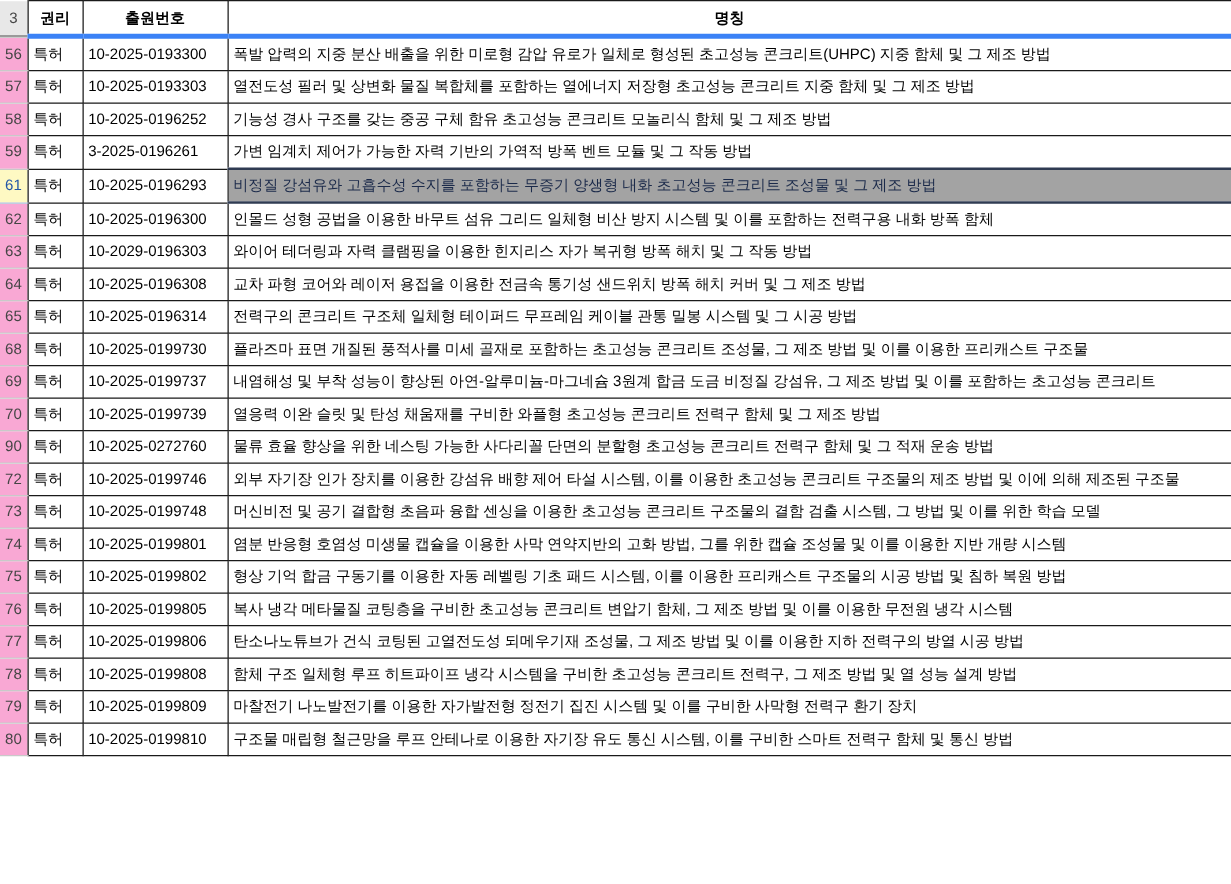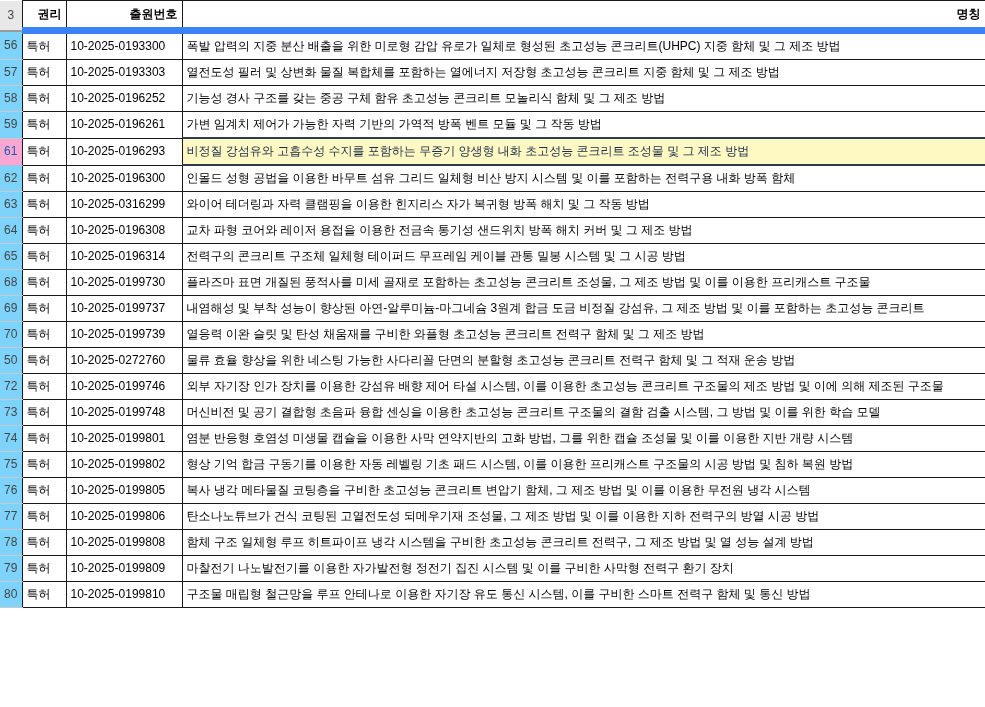--- a/index.html
+++ b/index.html
@@ -11,31 +11,31 @@
   table{border-collapse:collapse;table-layout:fixed;width:985px;}
   col.w-gut{width:22px;} col.w-right{width:44px;} col.w-appno{width:116px;} col.w-title{width:803px;}
   td{
     font-size:12px;color:#000000;
     padding:0 4px;height:25px;line-height:25px;
     white-space:nowrap;overflow:hidden;
     border:1px solid #1a1a1a;
   }
   
   td.gut{
-    background:#7dd3fc;color:#454545;text-align:center;
+    background:#f9a8d4;color:#454545;text-align:center;
     border:0;border-bottom:1px solid #c9c9c9;border-right:1px solid #1a1a1a;
     font-size:12px;padding:0 3px;
   }
-  thead td{height:26px;line-height:26px;font-weight:bold;text-align:right;border-bottom:7px solid #3b82f6;}
+  thead td{height:26px;line-height:26px;font-weight:bold;text-align:center;border-bottom:4px solid #3b82f6;}
   thead td.gut{font-weight:normal;background:#e8e8e8;border-bottom:2px solid #9a9a9a;}
   tbody td.c-right, tbody td.c-appno, tbody td.c-title{background:#ffffff;}
   
-  tr.hl td.gut{background:#f9a8d4;color:#2457a7;border-bottom-color:#aebdd8;}
+  tr.hl td.gut{background:#fef9c3;color:#2457a7;border-bottom-color:#aebdd8;}
   tr.hl td.c-title{
-    background:#fef9c3;color:#1b2a4a;
+    background:#a3a3a3;color:#1b2a4a;
     border-top:2px solid #2f3b52;border-bottom:2px solid #2f3b52;
   }
 </style>
 </head>
 <body>
 
 <div class="sheet">
   <table>
     <colgroup>
       <col class="w-gut">
@@ -66,39 +66,39 @@
   </tr>
         <tr class="data-row">
     <td class="gut">58</td>
     <td class="c-right">특허</td>
     <td class="c-appno">10-2025-0196252</td>
     <td class="c-title">기능성 경사 구조를 갖는 중공 구체 함유 초고성능 콘크리트 모놀리식 함체 및 그 제조 방법</td>
   </tr>
         <tr class="data-row">
     <td class="gut">59</td>
     <td class="c-right">특허</td>
-    <td class="c-appno">10-2025-0196261</td>
+    <td class="c-appno">3-2025-0196261</td>
     <td class="c-title">가변 임계치 제어가 가능한 자력 기반의 가역적 방폭 벤트 모듈 및 그 작동 방법</td>
   </tr>
         <tr class="data-row hl">
     <td class="gut">61</td>
     <td class="c-right">특허</td>
     <td class="c-appno">10-2025-0196293</td>
     <td class="c-title">비정질 강섬유와 고흡수성 수지를 포함하는 무증기 양생형 내화 초고성능 콘크리트 조성물 및 그 제조 방법</td>
   </tr>
         <tr class="data-row">
     <td class="gut">62</td>
     <td class="c-right">특허</td>
     <td class="c-appno">10-2025-0196300</td>
     <td class="c-title">인몰드 성형 공법을 이용한 바무트 섬유 그리드 일체형 비산 방지 시스템 및 이를 포함하는 전력구용 내화 방폭 함체</td>
   </tr>
         <tr class="data-row">
     <td class="gut">63</td>
     <td class="c-right">특허</td>
-    <td class="c-appno">10-2025-0316299</td>
+    <td class="c-appno">10-2029-0196303</td>
     <td class="c-title">와이어 테더링과 자력 클램핑을 이용한 힌지리스 자가 복귀형 방폭 해치 및 그 작동 방법</td>
   </tr>
         <tr class="data-row">
     <td class="gut">64</td>
     <td class="c-right">특허</td>
     <td class="c-appno">10-2025-0196308</td>
     <td class="c-title">교차 파형 코어와 레이저 용접을 이용한 전금속 통기성 샌드위치 방폭 해치 커버 및 그 제조 방법</td>
   </tr>
         <tr class="data-row">
     <td class="gut">65</td>
@@ -118,21 +118,21 @@
     <td class="c-appno">10-2025-0199737</td>
     <td class="c-title">내염해성 및 부착 성능이 향상된 아연-알루미늄-마그네슘 3원계 합금 도금 비정질 강섬유, 그 제조 방법 및 이를 포함하는 초고성능 콘크리트</td>
   </tr>
         <tr class="data-row">
     <td class="gut">70</td>
     <td class="c-right">특허</td>
     <td class="c-appno">10-2025-0199739</td>
     <td class="c-title">열응력 이완 슬릿 및 탄성 채움재를 구비한 와플형 초고성능 콘크리트 전력구 함체 및 그 제조 방법</td>
   </tr>
         <tr class="data-row">
-    <td class="gut">50</td>
+    <td class="gut">90</td>
     <td class="c-right">특허</td>
     <td class="c-appno">10-2025-0272760</td>
     <td class="c-title">물류 효율 향상을 위한 네스팅 가능한 사다리꼴 단면의 분할형 초고성능 콘크리트 전력구 함체 및 그 적재 운송 방법</td>
   </tr>
         <tr class="data-row">
     <td class="gut">72</td>
     <td class="c-right">특허</td>
     <td class="c-appno">10-2025-0199746</td>
     <td class="c-title">외부 자기장 인가 장치를 이용한 강섬유 배향 제어 타설 시스템, 이를 이용한 초고성능 콘크리트 구조물의 제조 방법 및 이에 의해 제조된 구조물</td>
   </tr>

